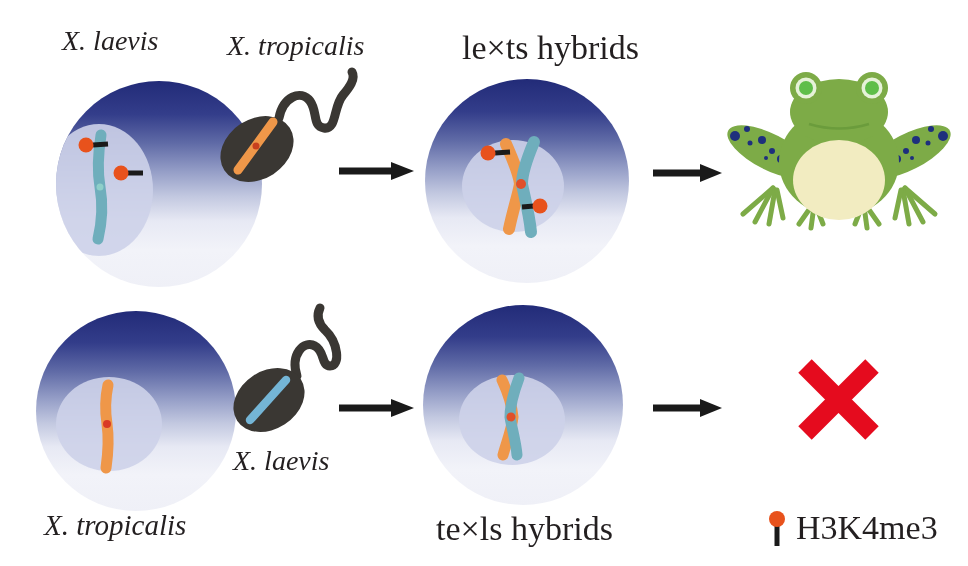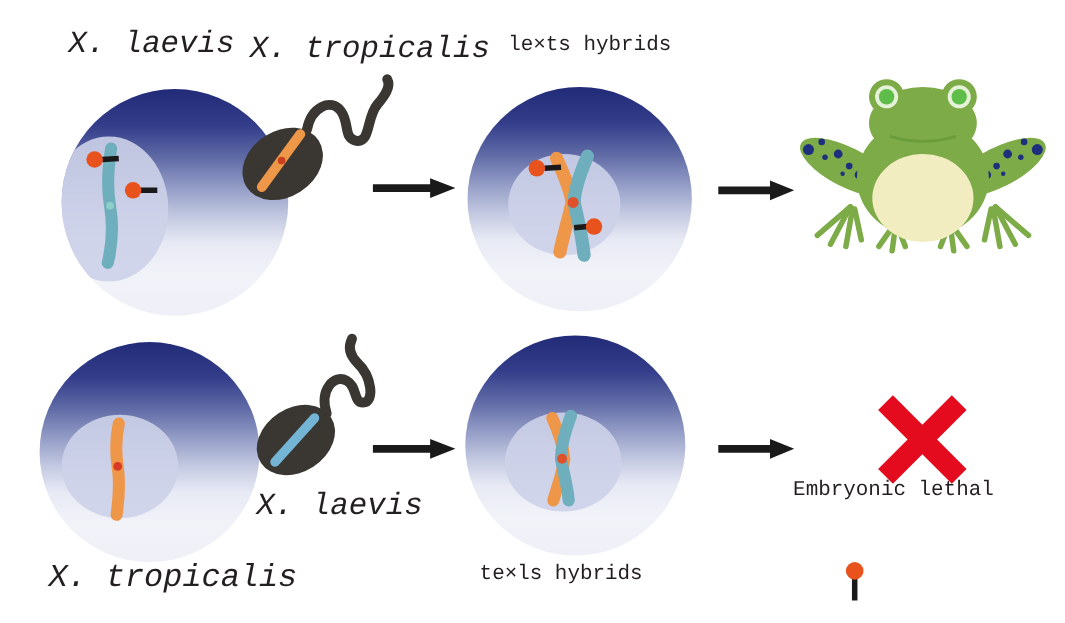--- a/index.html
+++ b/index.html
@@ -1,21 +1,21 @@
 <!DOCTYPE html>
 <html><head>
 <meta charset="utf-8">
 <style>
   html,body{margin:0;padding:0;background:#fff;}
   #canvas{position:relative;width:968px;height:566px;background:#fff;overflow:hidden;
-          font-family:Liberation Mono, monospace;color:#231F20;}
+          font-family:Liberation Serif, serif;color:#231F20;}
   .abs{position:absolute;}
   .label{white-space:nowrap;line-height:1;}
   .species{font-style:italic;font-size:28px;}
-  .plain{font-size:19px;}
+  .plain{font-size:34px;}
   svg{display:block;overflow:visible;}
 </style>
 </head>
 <body>
 
 <div id="canvas">
 
   <svg width="0" height="0">
     <defs>
       <linearGradient id="eggGrad" x1="0" y1="0" x2="0" y2="1">
@@ -183,20 +183,20 @@
 
   <svg class="abs" style="left:650px;top:397px;" width="74" height="22" viewBox="0 0 74 22">
     <line x1="3" y1="11" x2="52" y2="11" stroke-width="7" stroke="#1A1A1A"></line>
     <polygon points="50,2 72,11 50,20" fill="#1A1A1A"></polygon>
   </svg>
 
   <svg class="abs" style="left:791px;top:353px;" width="95" height="93" viewBox="0 0 95 93">
     <path d="M 14,13 L 81,80 M 81,13 L 14,80" fill="none" stroke-width="19" stroke-linecap="butt" stroke="#E50B1E"></path>
   </svg>
 
-  <div class="abs label plain" style="left:721px;top:436px;">Embryonic lethal</div>
 
   <svg class="abs" style="left:768px;top:508px;" width="20" height="42" viewBox="0 0 20 42">
     <line x1="9" y1="18" x2="9" y2="38" stroke-width="5" stroke="#1A1A1A"></line>
     <circle cx="9" cy="11" r="8" fill="#E8521C"></circle>
   </svg>
+  <div class="abs label plain" style="left:796px;top:511px;">H3K4me3</div>
 
 </div>
 
 </body></html>

